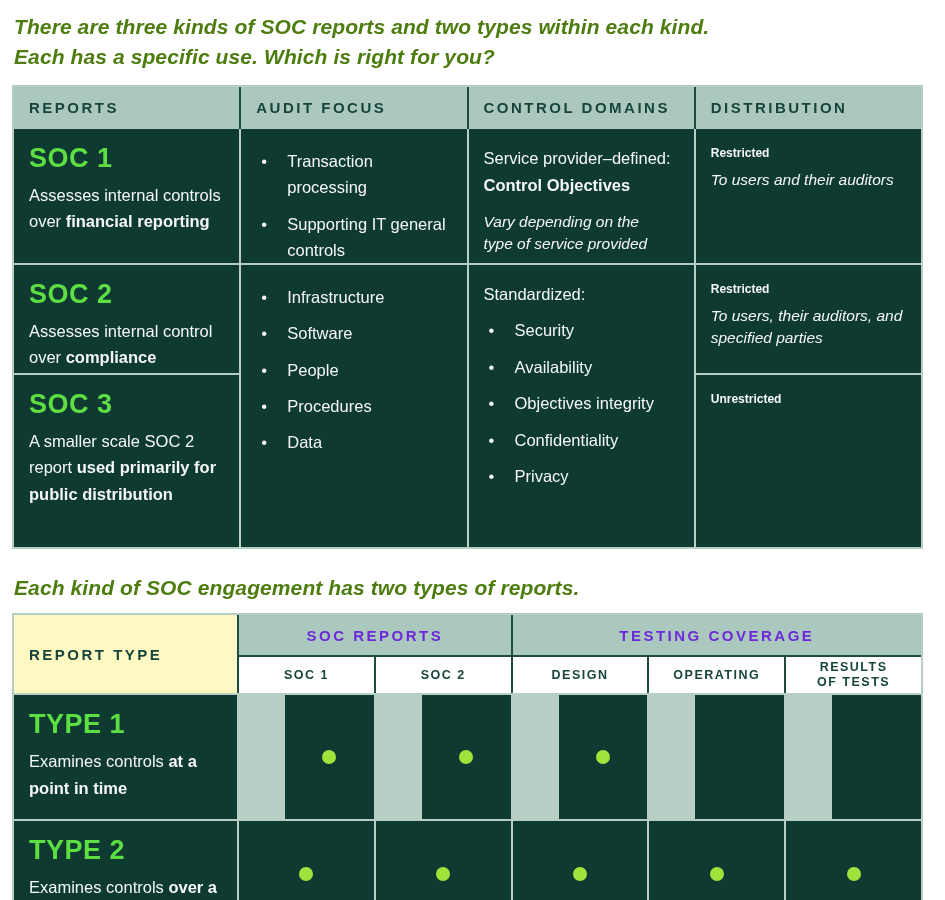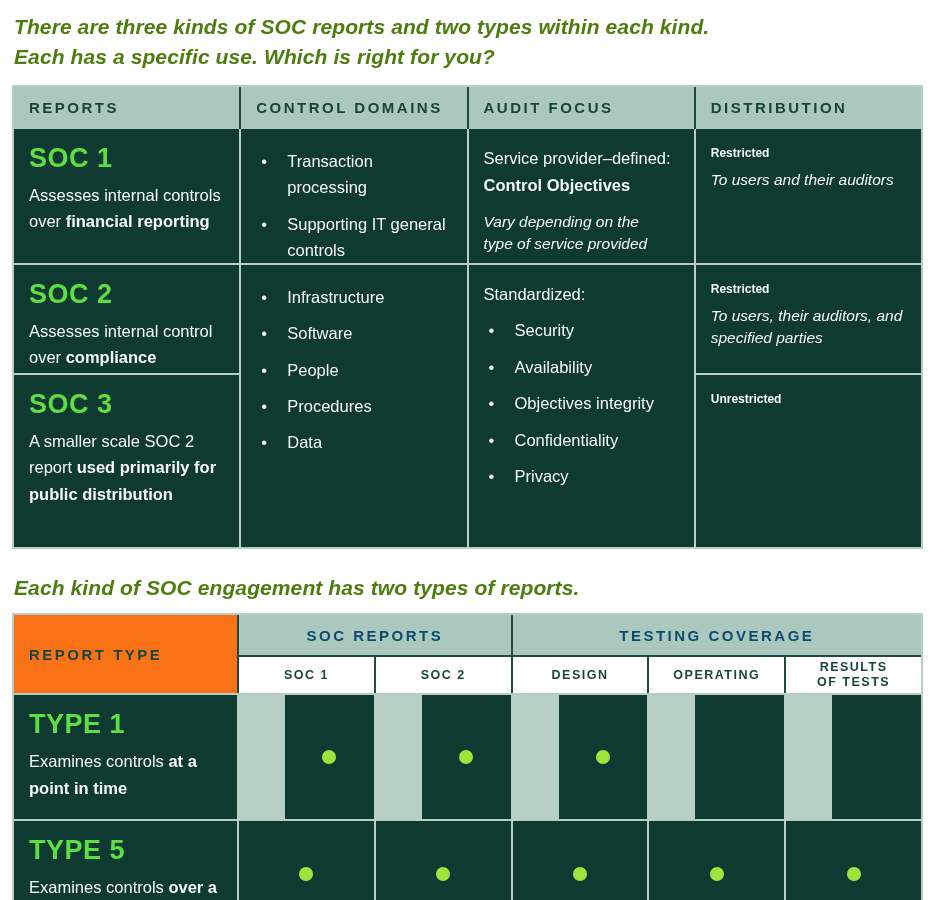--- a/index.html
+++ b/index.html
@@ -38,24 +38,24 @@
   .p-c1r1{grid-column:1;grid-row:1} .p-c2r1{grid-column:2;grid-row:1}
   .p-c3r1{grid-column:3;grid-row:1} .p-c4r1{grid-column:4;grid-row:1}
   .p-c1r2{grid-column:1;grid-row:2} .p-c2r23{grid-column:2;grid-row:2/4}
   .p-c3r23{grid-column:3;grid-row:2/4} .p-c4r2{grid-column:4;grid-row:2}
   .p-c1r3{grid-column:1;grid-row:3} .p-c4r3{grid-column:4;grid-row:3}
 
   
   .t2{margin-top:2px;}
   .t2-head{display:grid;grid-template-columns:223px repeat(5,1fr);grid-template-rows:40px 36px;
            gap:2px;background:#1d4a41;}
-  .corner{grid-column:1;grid-row:1/3;background:#f97316;display:flex;align-items:center;
+  .corner{grid-column:1;grid-row:1/3;background:#fef9c3;display:flex;align-items:center;
           padding-left:15px;color:#17453c;font-weight:700;font-size:15px;letter-spacing:2.5px;}
   .group{background:#abc8be;display:flex;align-items:center;justify-content:center;
-         color:#0c4a6e;font-weight:700;font-size:15px;letter-spacing:2.5px;}
+         color:#6d28d9;font-weight:700;font-size:15px;letter-spacing:2.5px;}
   .g1{grid-column:2/4;grid-row:1;} .g2{grid-column:4/7;grid-row:1;}
   .subcol{background:#ffffff;grid-row:2;display:flex;align-items:center;justify-content:center;
           color:#17453c;font-weight:700;font-size:12.5px;letter-spacing:1.5px;text-align:center;
           white-space:pre-line;line-height:1.25;}
   .sc2{grid-column:2} .sc3{grid-column:3} .sc4{grid-column:4} .sc5{grid-column:5} .sc6{grid-column:6}
 
   .t2-body{display:flex;flex-direction:column;gap:2px;background:#b7cec5;border-top:2px solid #b7cec5;}
   .t2-row{display:grid;grid-template-columns:223px repeat(5,1fr);gap:2px;background:#b7cec5;}
   .t2-row.r1{height:124px;gap:48px;} .t2-row.r2{height:106px;}
   .dotcell{display:flex;align-items:center;justify-content:center;padding:0;}
@@ -65,22 +65,22 @@
 <body>
 
 <div class="page">
 
   <p class="intro">There are three kinds of SOC reports and two types within each kind.
 Each has a specific use. Which is right for you?</p>
 
   <div class="tbl">
     <div class="t1-head">
       <div class="hcell">REPORTS</div>
+      <div class="hcell">AUDIT FOCUS</div>
       <div class="hcell">CONTROL DOMAINS</div>
-      <div class="hcell">AUDIT FOCUS</div>
       <div class="hcell">DISTRIBUTION</div>
     </div>
     <div class="t1-body">
 
       <div class="cell p-c1r1">
         <div class="gtitle">SOC 1</div>
         <p class="desc"><span>Assesses internal controls over </span><span class="b">financial reporting</span></p>
       </div>
 
       <div class="cell p-c2r1">
@@ -211,21 +211,21 @@
           </div>
           <div class="cell dotcell">
             <div class="dot"></div>
           </div>
           <div class="cell dotcell"></div>
           <div class="cell dotcell"></div>
         </div>
 
       <div class="t2-row r2">
         <div class="cell">
-          <div class="gtitle">TYPE 5</div>
+          <div class="gtitle">TYPE 2</div>
           <p class="desc"><span>Examines controls </span><span class="b">over a period of time</span></p>
         </div>
       <div class="cell dotcell">
             <div class="dot"></div>
           </div>
           <div class="cell dotcell">
             <div class="dot"></div>
           </div>
           <div class="cell dotcell">
             <div class="dot"></div>

